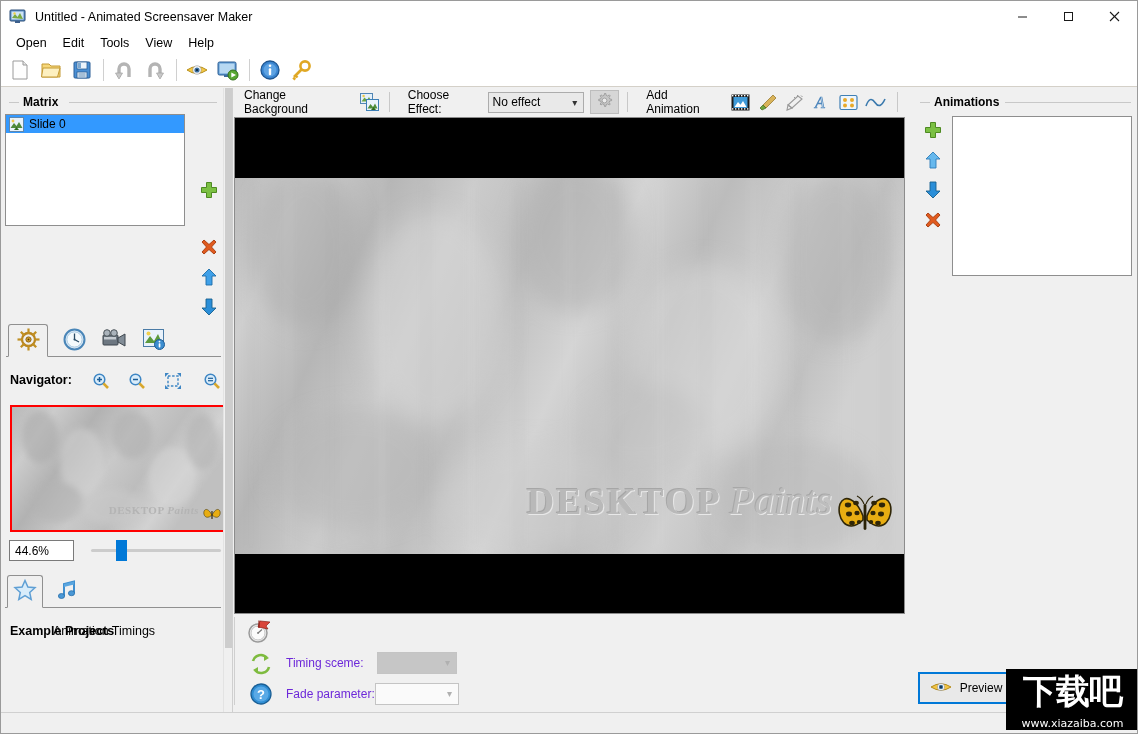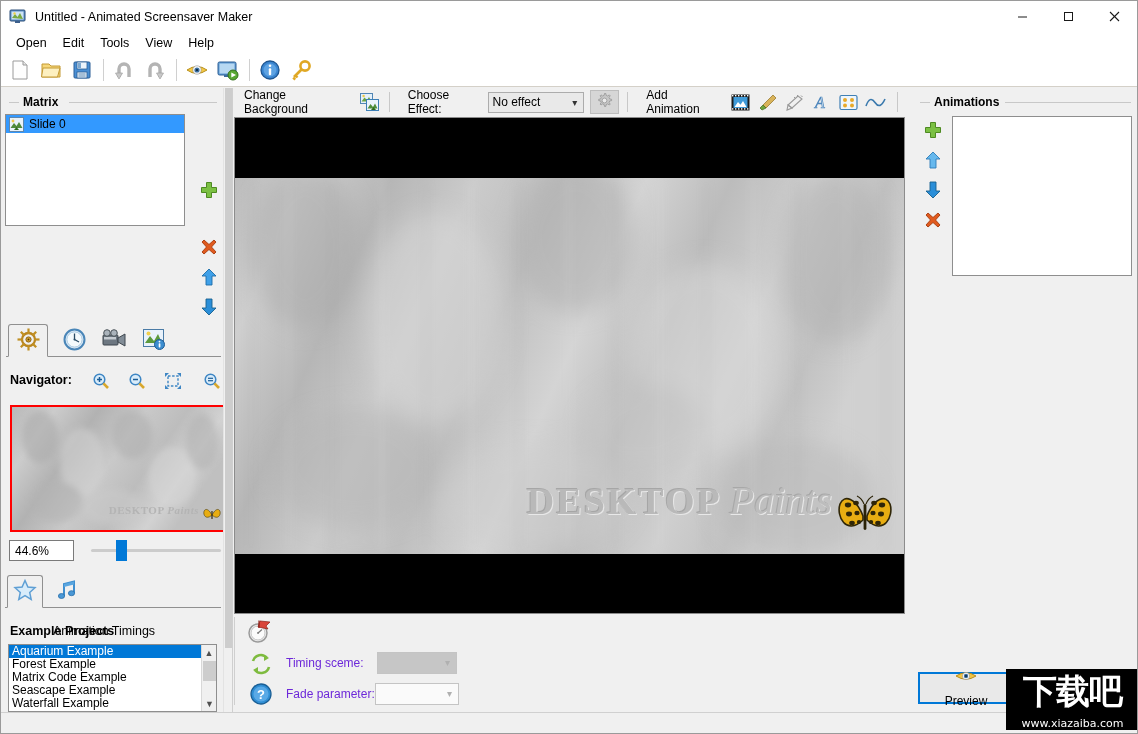--- a/index.html
+++ b/index.html
@@ -263,21 +263,20 @@
   }
   .anim-btn {
     position: absolute; left: 14px; width: 24px; height: 24px;
     display: flex; align-items: center; justify-content: center;
   }
   .previewbtn {
     position: absolute; left: 11px; top: 584px; width: 96px; height: 32px;
     border: 2px solid #0078d7; background: #e9e9e9;
     display: flex; align-items: center; justify-content: center; gap: 8px;
     font-size: 12px;
-    flex-direction: column;
   }
   .makebtn {
     position: absolute; left: 118px; top: 586px; width: 108px; height: 30px;
     border: 1px solid #adadad; background: #e1e1e1;
   }
   .bottom-line {
     position: absolute; left: 0; top: 711px; width: 1136px; height: 1px;
     background: #d0d0d0;
   }
   .status-area {
@@ -610,32 +609,20 @@
             <path d="M9 18 V6 L19 3.5 V15" fill="none" stroke="#3f8fd0" stroke-width="2"></path>
             <path d="M9 6 L19 3.5 L19 6.5 L9 9 Z" fill="#5aa6df"></path>
             <ellipse cx="6.5" cy="18" rx="3.1" ry="2.5" fill="#4a98d6" stroke="#2a6ea8" stroke-width="0.8"></ellipse>
             <ellipse cx="16.5" cy="15.2" rx="3.1" ry="2.5" fill="#4a98d6" stroke="#2a6ea8" stroke-width="0.8"></ellipse>
           </svg>
         </span>
       </div>
     </div>
 
     <div class="exlabel">Example Projects</div>
-    <div class="exlist">
-      <div class="exrow sel">Aquarium Example</div>
-      <div class="exrow">Forest Example</div>
-      <div class="exrow">Matrix Code Example</div>
-      <div class="exrow">Seascape Example</div>
-      <div class="exrow">Waterfall Example</div>
-      <div class="exscroll">
-        <div class="arrow">▲</div>
-        <div class="thumb"></div>
-        <div class="arrow" style="position:absolute; bottom:0; left:0; width:15px;">▼</div>
-      </div>
-    </div>
 
     <div class="openbtn">Open</div>
 
   </div>
 
   <div class="left-scrollbar">
     <div class="sbthumb"></div>
   </div>
   <div class="vsep"></div>
 

